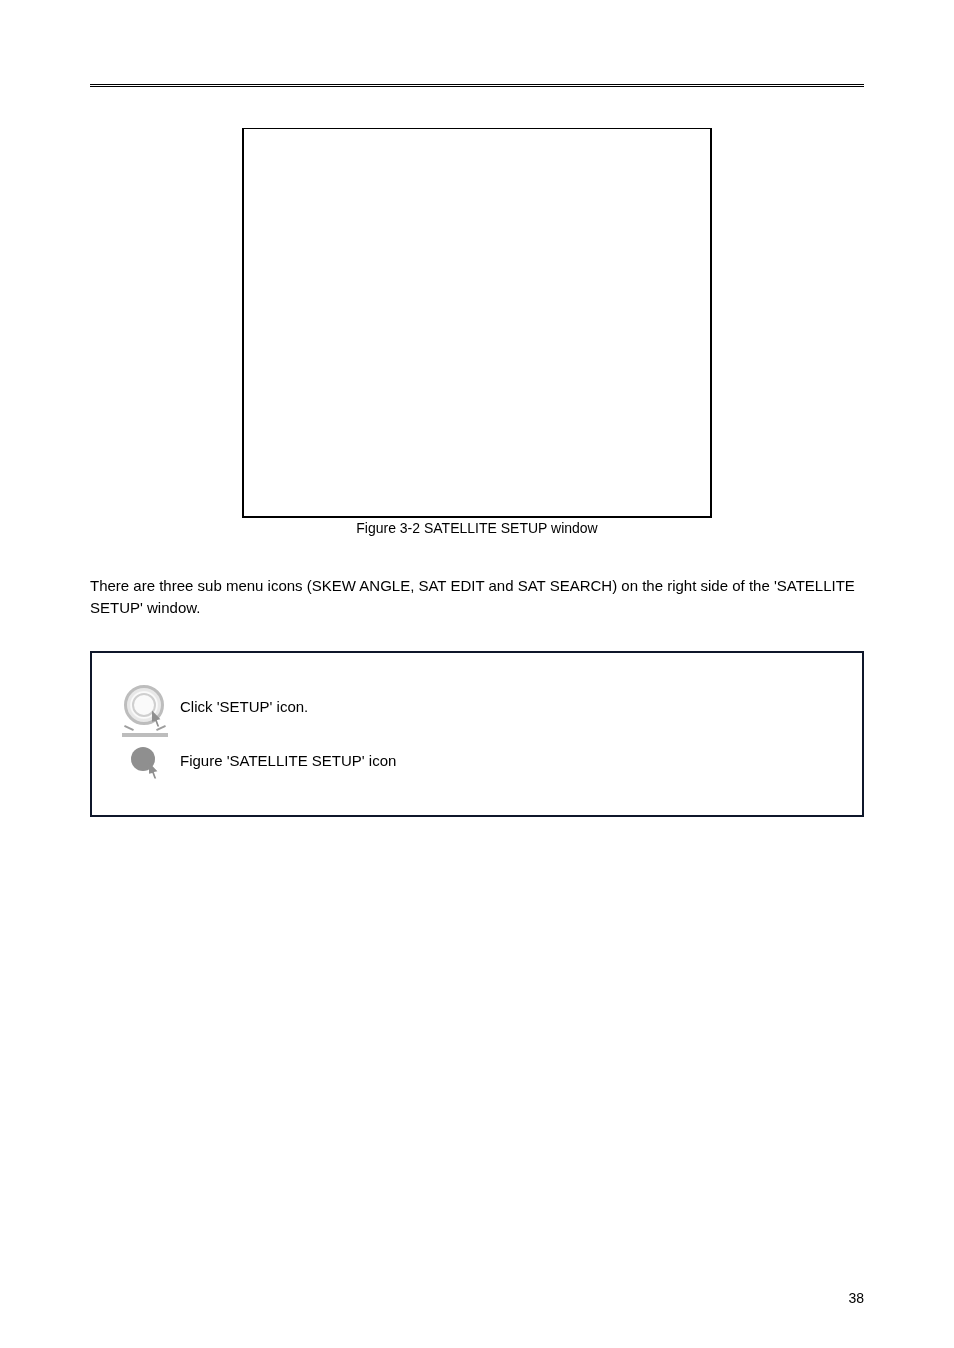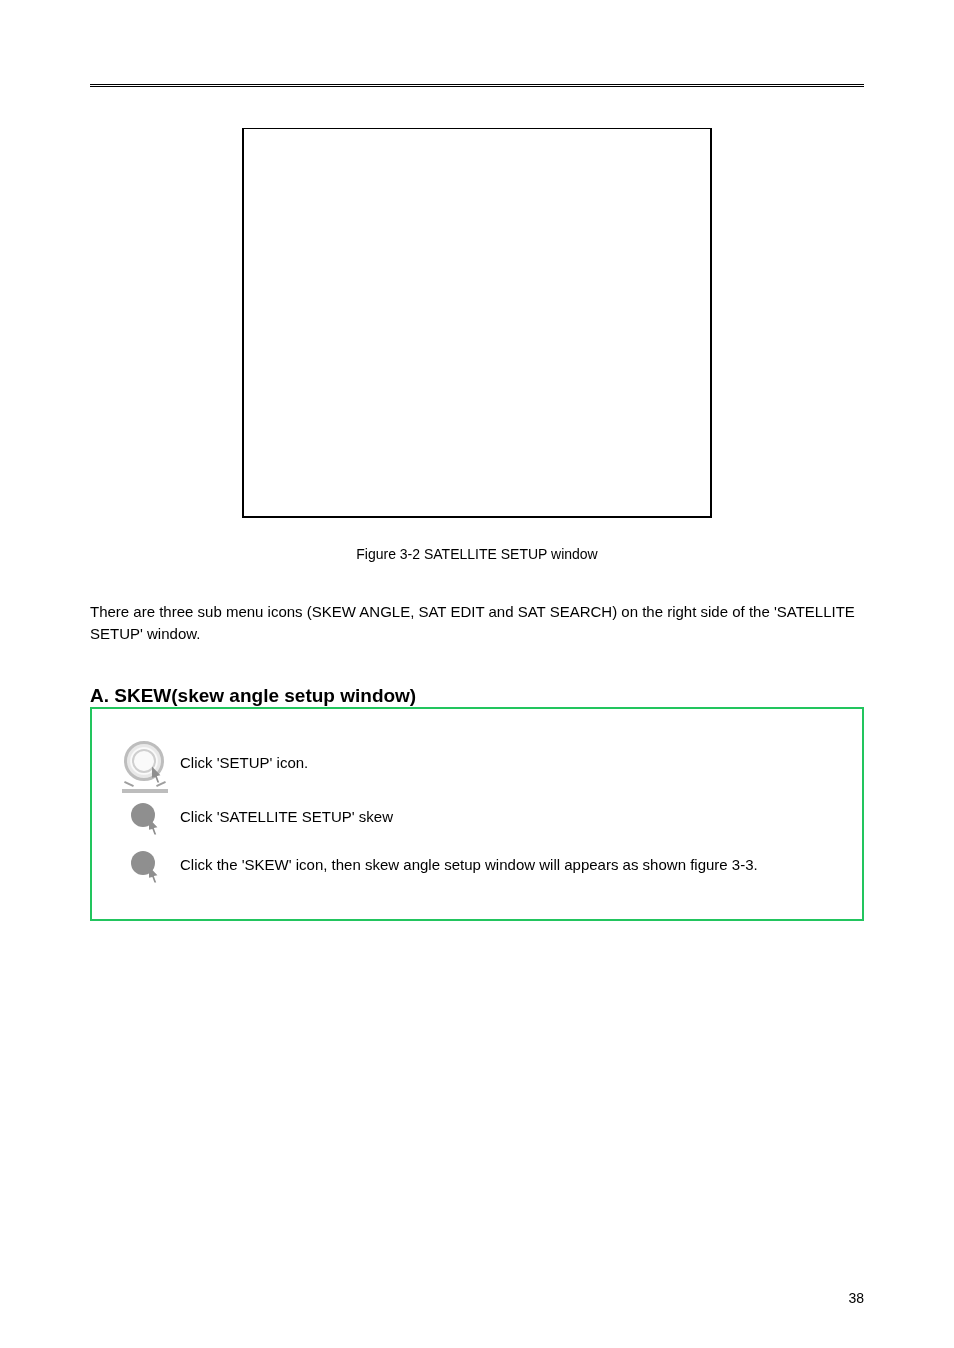--- a/index.html
+++ b/index.html
@@ -1,24 +1,24 @@
 <!DOCTYPE html>
 <html><head>
 <meta charset="utf-8">
 <style>
   * { margin: 0; padding: 0; box-sizing: border-box; }
   html, body { width: 954px; height: 1348px; background: #fff; font-family: Arial, Helvetica, sans-serif; color: #000; }
   .page { width: 954px; height: 1348px; position: relative; padding: 60px 90px 0 90px; }
   .hr-double { border: none; border-top: 3px double #000; height: 4px; margin-top: 24px; margin-bottom: 40px; }
   .fig-wrap { display: flex; justify-content: center; }
   .fig { width: 470px; height: 390px; border: 2px solid #000; border-top-width: 1px; }
-  .caption { text-align: center; font-size: 14px; margin-top: 28px; }
+  .caption { text-align: center; font-size: 14px; margin-top: 2px; }
   .para { font-size: 15px; line-height: 1.45; margin-top: 39px; }
   .section-title { font-size: 19px; font-weight: bold; margin-top: 40px; }
-  .box2 { width: 100%; border: 2px solid #22c55e; padding: 18px 18px 24px 18px; }
+  .box2 { width: 100%; border: 2px solid #0f172a; margin-top: 32px; padding: 18px 18px 24px 18px; }
   .row { display: flex; align-items: center; margin: 12px 0; }
   .icon-cell { width: 70px; display: flex; justify-content: center; }
   .row-label { font-size: 15px; }
   .footer-num { position: absolute; bottom: 42px; right: 90px; font-size: 14px; margin-left: 43px; }
 
   
   .dish-big { position: relative; width: 54px; height: 48px; }
   .dish-big .ring {
     position: absolute; top: 2px; left: 6px; width: 40px; height: 40px;
     border: 3px solid #bdbdbd; border-radius: 50%;
@@ -54,21 +54,20 @@
 <div class="page">
   <div class="hr-double"></div>
 
   <div class="fig-wrap">
     <div class="fig"></div>
   </div>
   <div class="caption">Figure 3-2 SATELLITE SETUP window</div>
 
   <p class="para">There are three sub menu icons (SKEW ANGLE, SAT EDIT and SAT SEARCH) on the right side of the 'SATELLITE SETUP' window.</p>
 
-  <h3 class="section-title">A. SKEW(skew angle setup window)</h3>
 
   <div class="box2">
     <div class="row">
       <div class="icon-cell">
         <div class="dish-big">
           <div class="ring"></div>
             <div class="inner"></div>
           <div class="foot-l"></div>
             <div class="foot-r"></div>
           <div class="bar"></div>
@@ -78,28 +77,19 @@
       <div class="row-label">Click 'SETUP' icon.</div>
     </div>
 
     <div class="row">
       <div class="icon-cell">
         <div class="dish-small">
           <div class="disc"></div>
             <div class="cursor"></div>
         </div>
       </div>
-      <div class="row-label">Click 'SATELLITE SETUP' skew</div>
+      <div class="row-label">Figure 'SATELLITE SETUP' icon</div>
     </div>
 
-    <div class="row">
-      <div class="icon-cell">
-        <div class="dish-small">
-          <div class="disc"></div>
-            <div class="cursor"></div>
-        </div>
-      </div>
-      <div class="row-label">Click the 'SKEW' icon, then skew angle setup window will appears as shown figure 3-3.</div>
-    </div>
   </div>
 
   <div class="footer-num">38</div>
 </div>
 
 </body></html>

